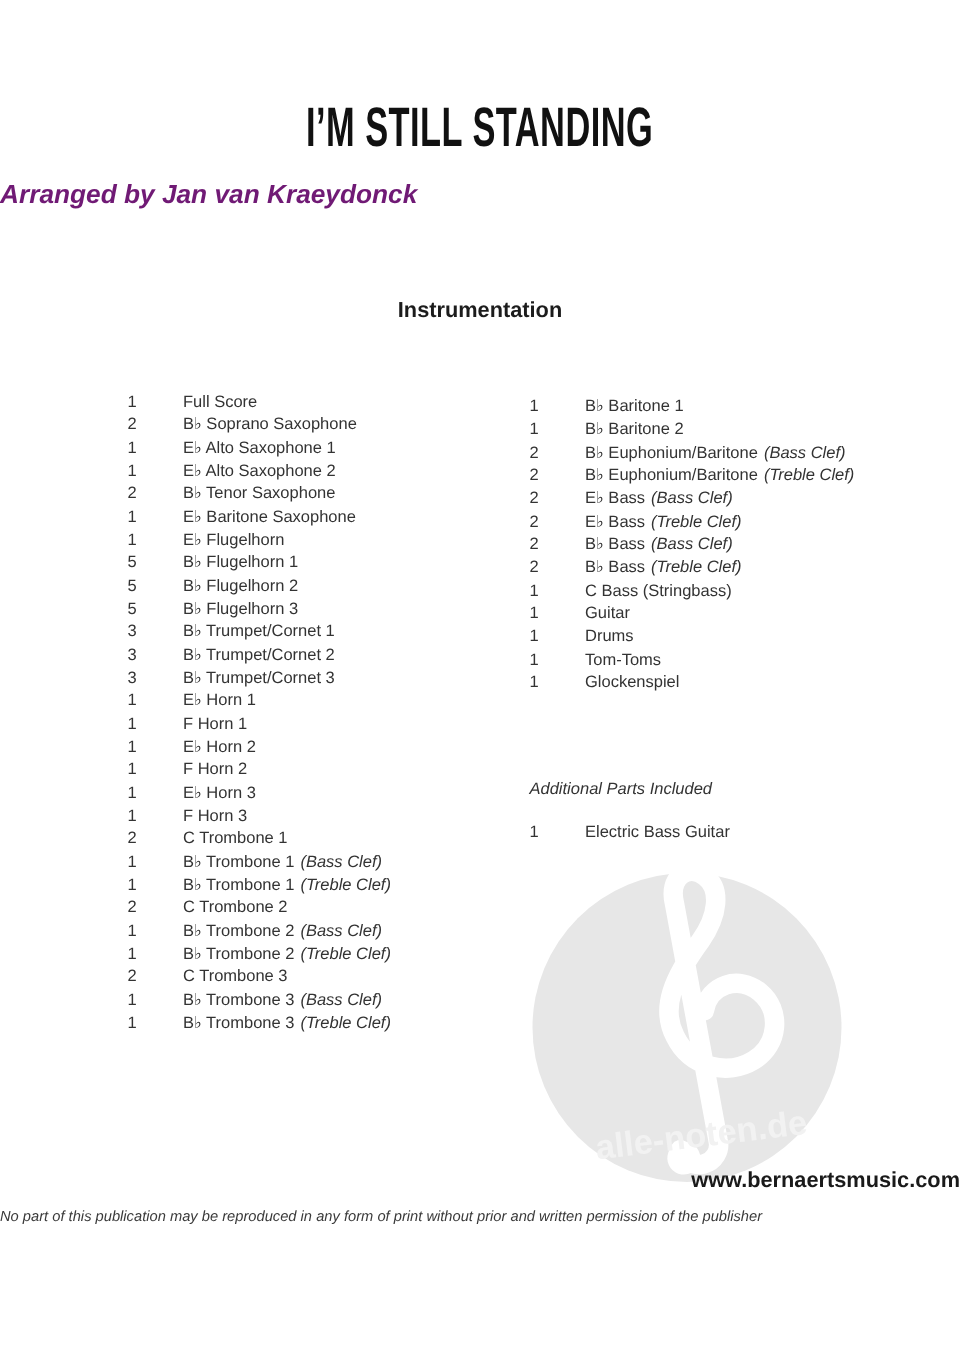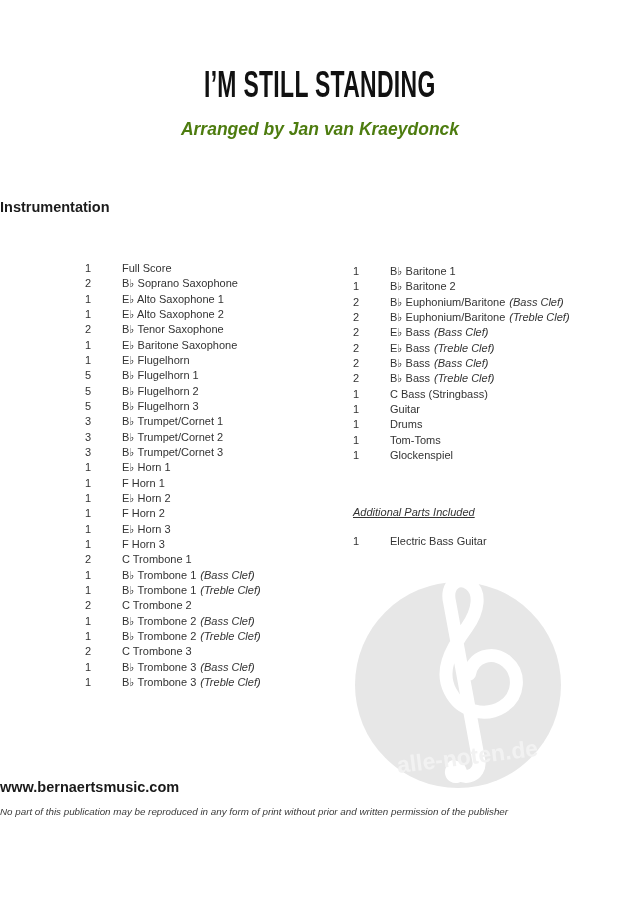--- a/index.html
+++ b/index.html
@@ -17,51 +17,51 @@
 
   
   .title-wrap{position:absolute;top:64px;left:0;width:640px;text-align:center;}
   .title-text{
     display:inline-block;
     font-size:37px;font-weight:700;color:#111111;
     letter-spacing:0.5px;white-space:nowrap;
     transform:scaleX(0.62);transform-origin:50% 50%;
   }
   .subtitle{
-    position:absolute;top:119px;left:0;width:640px;text-align:center;
-    font-size:17.5px;font-weight:700;font-style:italic;color:#4d7c0f;
+    position:absolute;top:119px;left:0;width:640px;text-align:left;
+    font-size:17.5px;font-weight:700;font-style:italic;color:#701a75;
   }
 
   
   .section-head{
-    position:absolute;top:199px;left:0;width:640px;text-align:left;
+    position:absolute;top:199px;left:0;width:640px;text-align:center;
     font-size:14.5px;font-weight:700;color:#1c1c1c;
   }
   .section-sub{
     position:absolute;top:219px;left:0;width:640px;text-align:center;
     font-size:13px;font-style:italic;color:#2b2b2b;
   }
 
   
   .col{position:absolute;font-size:11px;line-height:15.33px;color:#333333;}
   .col-left{left:85px;top:261px;width:255px;}
   .col-right{left:353px;top:264px;width:270px;}
   .row{display:flex;height:15.33px;align-items:baseline;}
   .qty{width:37px;flex:0 0 37px;}
   .iname{white-space:nowrap;}
   .suffix{font-style:italic;margin-left:4px;white-space:nowrap;}
   .additional-heading{
-    margin-top:42px;height:15px;
-    font-style:italic;color:#333333;text-decoration:underline;
+    margin-top:56px;height:15px;
+    font-style:italic;color:#333333;
   }
   .additional-rows{margin-top:14px;}
 
   
   .footer-url{
-    position:absolute;top:779px;left:0;width:640px;text-align:left;
+    position:absolute;top:779px;left:0;width:640px;text-align:right;
     font-size:14.5px;font-weight:700;color:#1a1a1a;
   }
   .footer-notice{
     position:absolute;top:806px;left:0;width:640px;text-align:left;
     font-size:9.8px;font-style:italic;color:#3a3a3a;
   }
 
   
   .wm-svg{position:absolute;left:322px;top:540px;}
 </style>

